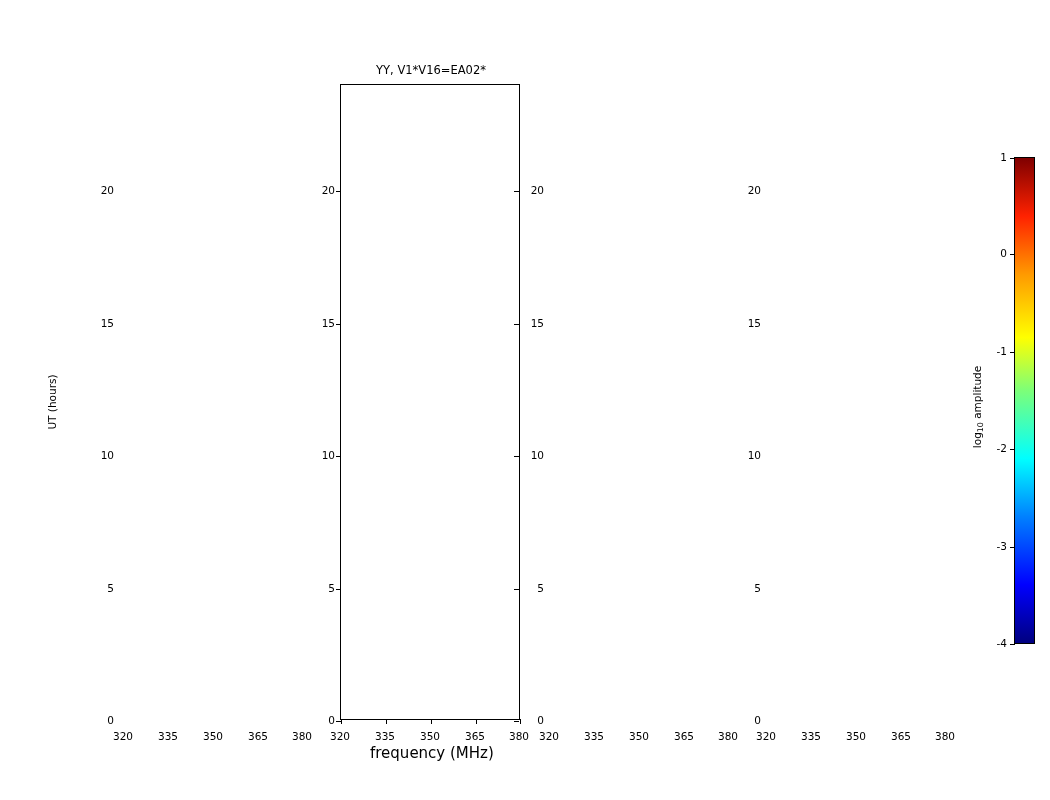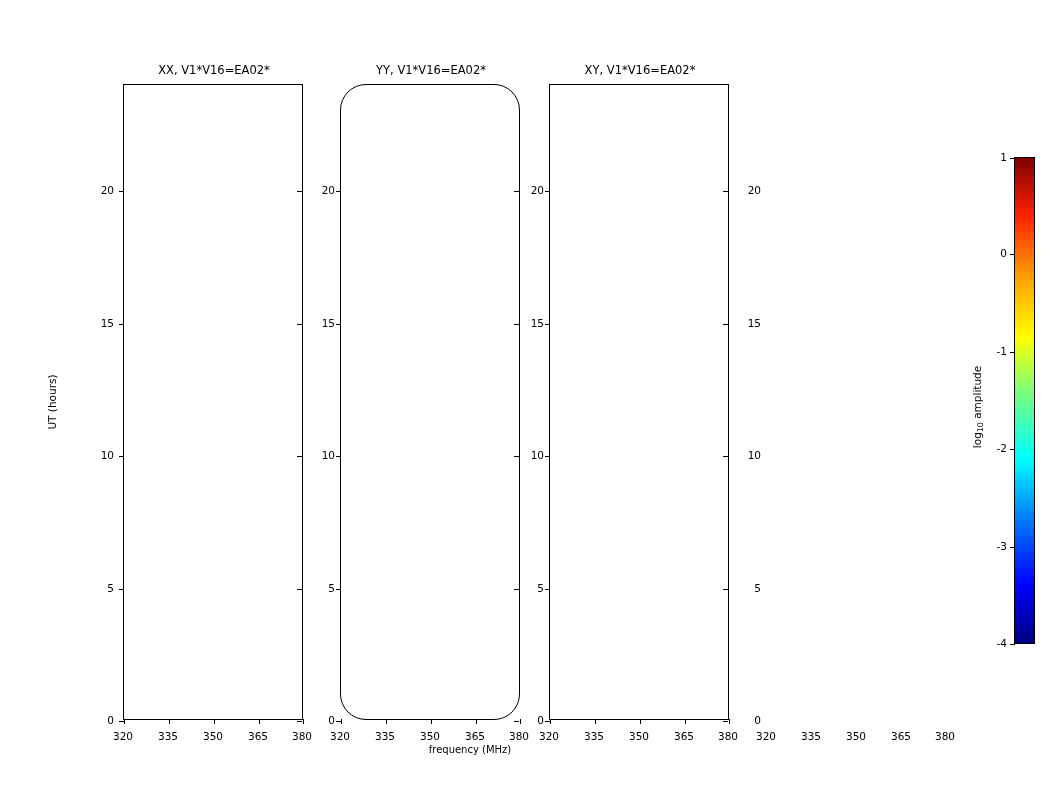--- a/index.html
+++ b/index.html
@@ -80,23 +80,22 @@
   }
   .axis-ylabel {
     position: absolute;
     font-size: 10.5px;
     transform-origin: 50% 50%;
     transform: rotate(-90deg);
     white-space: nowrap;
   }
   .axis-xlabel {
     position: absolute;
-    font-size: 10px;
-    white-space: nowrap;
-    text-align: center;
+    font-size: 15px;
+    white-space: nowrap;
   }
   
   .cbar {
     position: absolute;
     left: 1014px;
     top: 157px;
     width: 21px;
     height: 487px;
     border: 1px solid #000;
     box-sizing: border-box;
@@ -129,61 +128,40 @@
     font-size: 0.75em;
     vertical-align: -0.25em;
   }
 </style>
 </head>
 <body>
 
 <div class="figure">
 
 
-  <div class="panel" style="left:123px;">
-    <div class="panel-title">XX, V1*V16=EA02*</div>
-
-    <div class="ytick" style="top:636px;"></div>
-    <div class="ytick" style="top:503.5px;"></div>
-    <div class="ytick" style="top:371px;"></div>
-    <div class="ytick" style="top:238.5px;"></div>
-    <div class="ytick" style="top:106px;"></div>
-
-    <div class="ytick-in-right" style="top:636px;"></div>
-    <div class="ytick-in-right" style="top:503.5px;"></div>
-    <div class="ytick-in-right" style="top:371px;"></div>
-    <div class="ytick-in-right" style="top:238.5px;"></div>
-    <div class="ytick-in-right" style="top:106px;"></div>
-
-    <div class="xtick" style="left:0px;"></div>
-    <div class="xtick" style="left:45px;"></div>
-    <div class="xtick" style="left:90px;"></div>
-    <div class="xtick" style="left:135px;"></div>
-    <div class="xtick" style="left:179px;"></div>
-  </div>
 
   <div class="ylabel-holder">
     <div style="position:absolute;left:0;top:0;width:118px;">
       <div style="position:absolute;left:0;top:720px;width:114px;text-align:right;font-size:10.5px;transform:translateY(-50%);">0</div>
       <div style="position:absolute;left:0;top:587.5px;width:114px;text-align:right;font-size:10.5px;transform:translateY(-50%);">5</div>
       <div style="position:absolute;left:0;top:455px;width:114px;text-align:right;font-size:10.5px;transform:translateY(-50%);">10</div>
       <div style="position:absolute;left:0;top:322.5px;width:114px;text-align:right;font-size:10.5px;transform:translateY(-50%);">15</div>
       <div style="position:absolute;left:0;top:190px;width:114px;text-align:right;font-size:10.5px;transform:translateY(-50%);">20</div>
     </div>
   </div>
 
   <div>
     <div style="position:absolute;left:123px;top:730px;transform:translateX(-50%);font-size:10.5px;">320</div>
     <div style="position:absolute;left:168px;top:730px;transform:translateX(-50%);font-size:10.5px;">335</div>
     <div style="position:absolute;left:213px;top:730px;transform:translateX(-50%);font-size:10.5px;">350</div>
     <div style="position:absolute;left:258px;top:730px;transform:translateX(-50%);font-size:10.5px;">365</div>
     <div style="position:absolute;left:302px;top:730px;transform:translateX(-50%);font-size:10.5px;">380</div>
   </div>
 
-  <div class="panel" style="left:340px;border-radius:26px;">
+  <div class="panel" style="left:340px;">
     <div class="panel-title">YY, V1*V16=EA02*</div>
 
     <div class="ytick" style="top:636px;"></div>
     <div class="ytick" style="top:503.5px;"></div>
     <div class="ytick" style="top:371px;"></div>
     <div class="ytick" style="top:238.5px;"></div>
     <div class="ytick" style="top:106px;"></div>
 
     <div class="ytick-in-right" style="top:636px;"></div>
     <div class="ytick-in-right" style="top:503.5px;"></div>
@@ -205,41 +183,20 @@
     <div style="position:absolute;left:221px;top:190px;width:114px;text-align:right;font-size:10.5px;transform:translateY(-50%);">20</div>
   </div>
   <div>
     <div style="position:absolute;left:340px;top:730px;transform:translateX(-50%);font-size:10.5px;">320</div>
     <div style="position:absolute;left:385px;top:730px;transform:translateX(-50%);font-size:10.5px;">335</div>
     <div style="position:absolute;left:430px;top:730px;transform:translateX(-50%);font-size:10.5px;">350</div>
     <div style="position:absolute;left:475px;top:730px;transform:translateX(-50%);font-size:10.5px;">365</div>
     <div style="position:absolute;left:519px;top:730px;transform:translateX(-50%);font-size:10.5px;">380</div>
   </div>
 
-  <div class="panel" style="left:549px;">
-    <div class="panel-title">XY, V1*V16=EA02*</div>
-
-    <div class="ytick" style="top:636px;"></div>
-    <div class="ytick" style="top:503.5px;"></div>
-    <div class="ytick" style="top:371px;"></div>
-    <div class="ytick" style="top:238.5px;"></div>
-    <div class="ytick" style="top:106px;"></div>
-
-    <div class="ytick-in-right" style="top:636px;"></div>
-    <div class="ytick-in-right" style="top:503.5px;"></div>
-    <div class="ytick-in-right" style="top:371px;"></div>
-    <div class="ytick-in-right" style="top:238.5px;"></div>
-    <div class="ytick-in-right" style="top:106px;"></div>
-
-    <div class="xtick" style="left:0px;"></div>
-    <div class="xtick" style="left:45px;"></div>
-    <div class="xtick" style="left:90px;"></div>
-    <div class="xtick" style="left:135px;"></div>
-    <div class="xtick" style="left:179px;"></div>
-  </div>
   <div>
     <div style="position:absolute;left:430px;top:720px;width:114px;text-align:right;font-size:10.5px;transform:translateY(-50%);">0</div>
     <div style="position:absolute;left:430px;top:587.5px;width:114px;text-align:right;font-size:10.5px;transform:translateY(-50%);">5</div>
     <div style="position:absolute;left:430px;top:455px;width:114px;text-align:right;font-size:10.5px;transform:translateY(-50%);">10</div>
     <div style="position:absolute;left:430px;top:322.5px;width:114px;text-align:right;font-size:10.5px;transform:translateY(-50%);">15</div>
     <div style="position:absolute;left:430px;top:190px;width:114px;text-align:right;font-size:10.5px;transform:translateY(-50%);">20</div>
   </div>
   <div>
     <div style="position:absolute;left:549px;top:730px;transform:translateX(-50%);font-size:10.5px;">320</div>
     <div style="position:absolute;left:594px;top:730px;transform:translateX(-50%);font-size:10.5px;">335</div>

